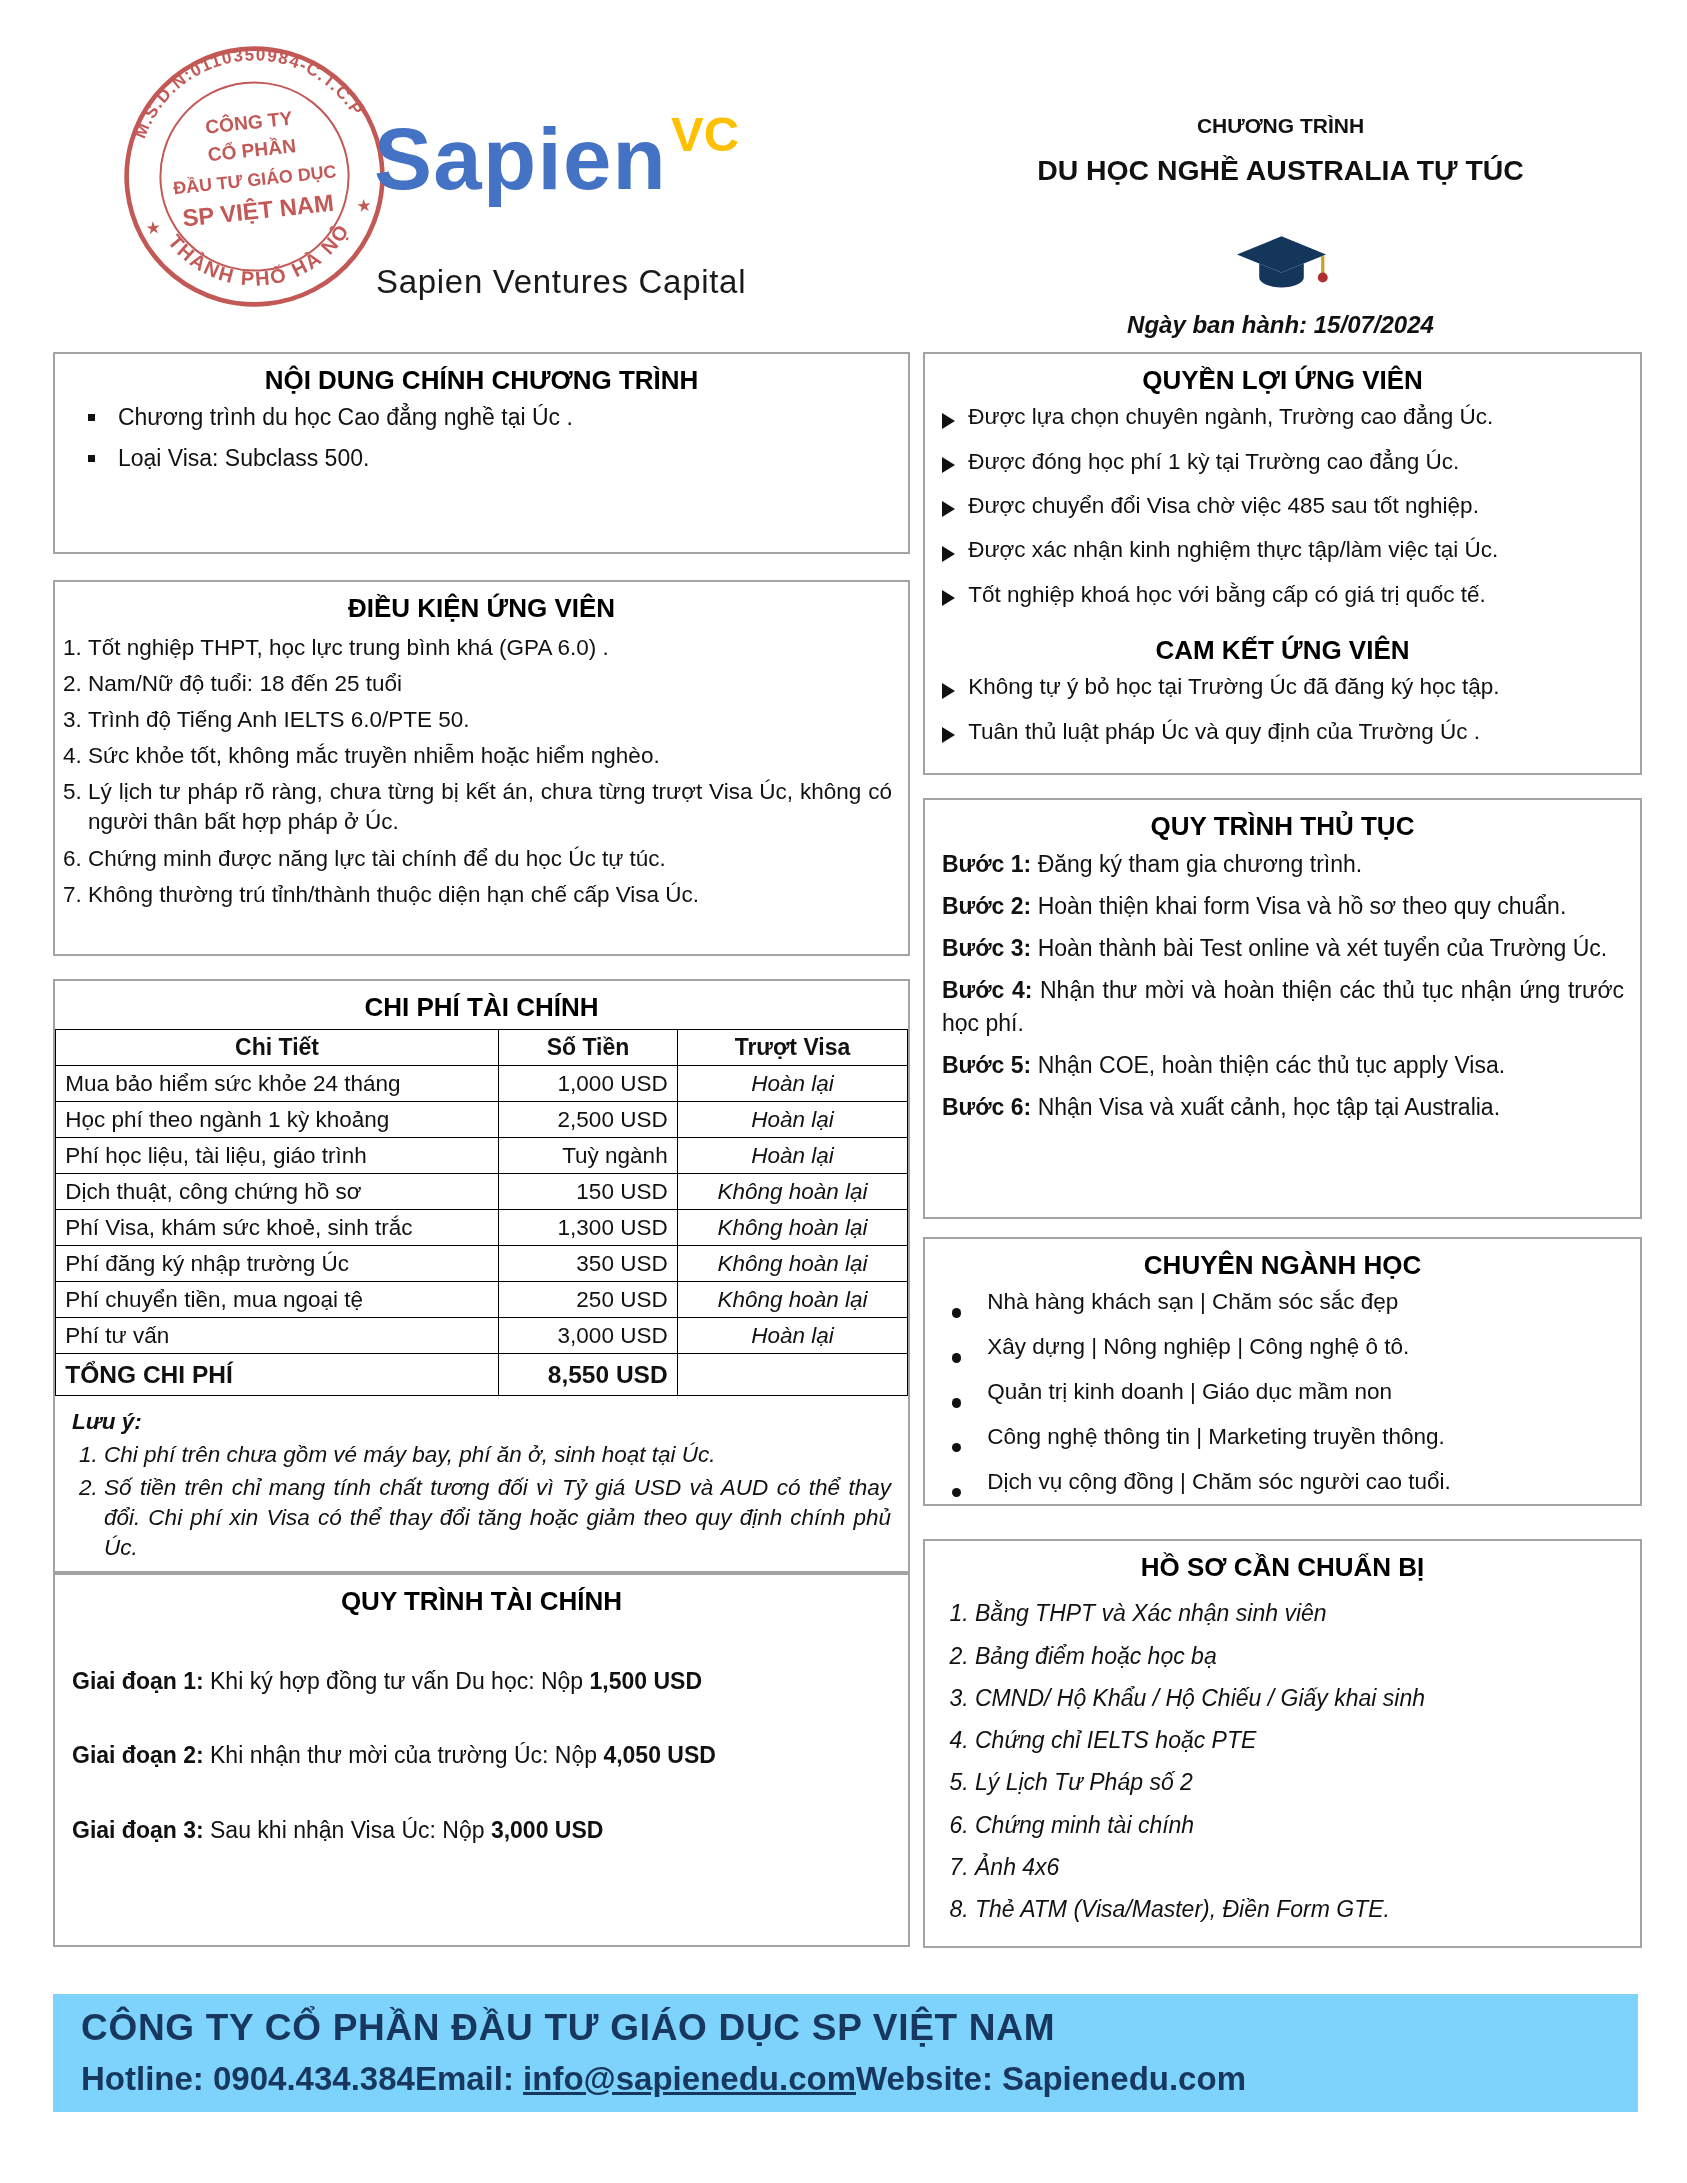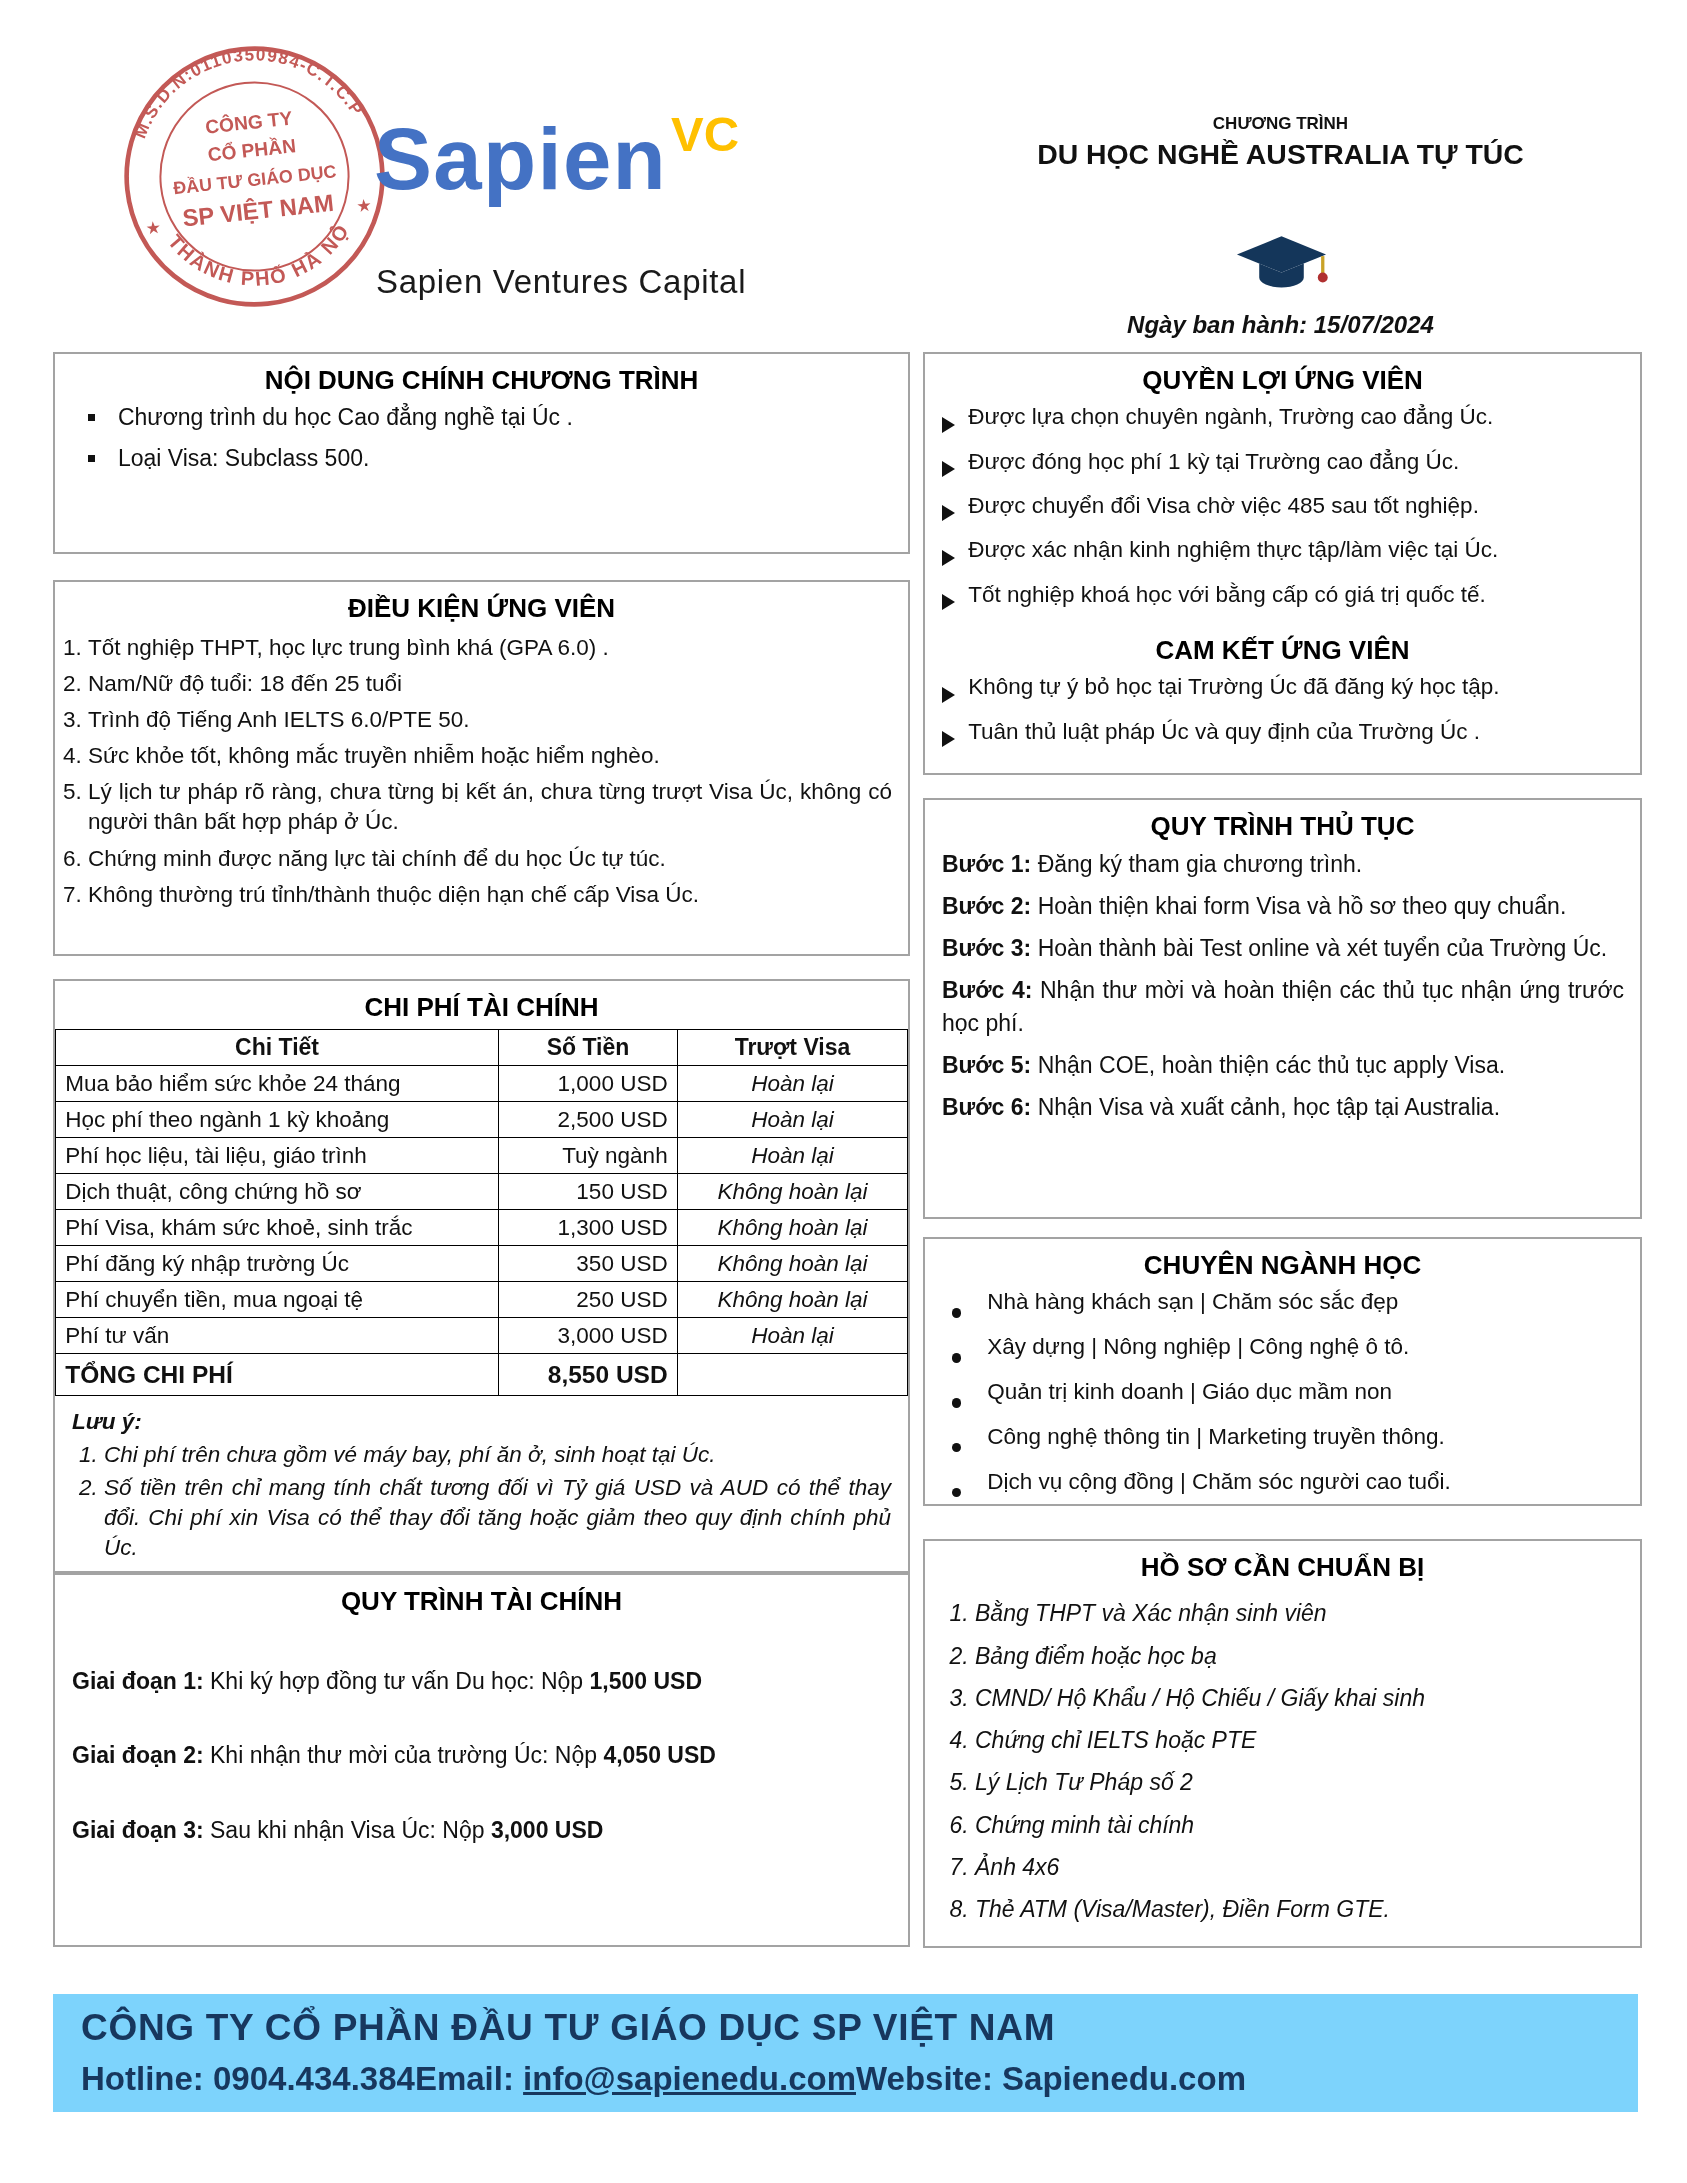--- a/index.html
+++ b/index.html
@@ -6,42 +6,42 @@
   body{background:#ffffff}
   .page{position:relative;width:1687px;height:2183px;background:#fff;font-family:"Liberation Sans",sans-serif;color:#111;overflow:hidden}
 
   
   .stamp{position:absolute;left:122px;top:44px;width:265px;height:265px;transform:rotate(-6deg);opacity:.92;z-index:1}
   .logo{position:absolute;left:374px;top:106px;z-index:2;white-space:nowrap}
   .brand{font-size:87px;font-weight:700;color:#4472C4;letter-spacing:1.3px}
   .brand-sup{font-size:49px;font-weight:700;color:#FFC000;vertical-align:38px;margin-left:4px}
   .tagline{position:absolute;left:376px;top:263px;z-index:2;font-size:33px;color:#1a1a1a;letter-spacing:0.7px}
   .program-title{position:absolute;left:923px;top:114px;width:715px;text-align:center}
-  .pt1{font-size:17px;font-weight:700;margin-bottom:4px}
+  .pt1{font-size:21px;font-weight:700;margin-bottom:16px}
   .pt2{font-size:28.4px;font-weight:700;margin-bottom:5.3px}
   .pt3{font-size:23px}
   .grad-cap{position:absolute;left:1232px;top:233px;width:99px;height:66px}
   .issue-date{position:absolute;left:923px;top:311px;width:715px;text-align:center;font-style:italic;font-size:24px;font-weight:600}
 
   
   .box{position:absolute;border:2px solid #a3a3a3;background:#fff}
   .box-title{font-weight:700;font-size:26px;text-align:center;padding:10.6px 6.6px 6.6px;color:#000}
   #box-main   {left:53px;  top:352px;  width:853px; height:198px}
   #box-cond   {left:53px;  top:580px;  width:853px; height:372px}
   #box-cost   {left:53px;  top:979px; width:853px; height:590px}
   #box-finproc{left:53px;  top:1573px; width:853px; height:370px}
   #box-benefit{left:923px;top:352px;  width:715px; height:419px}
   #box-proc   {left:923px;top:798px; width:715px; height:417px}
   #box-major  {left:923px;top:1237px; width:715px; height:265px}
   #box-docs   {left:923px;top:1539px; width:715px; height:405px}
 
   
   .sq-item{display:flex;align-items:flex-start;margin:0 16px 9.3px 22.5px;font-size:23px;line-height:1.35}
   .sq-icon{flex:0 0 auto;width:7.3px;height:7.3px;background:#111;margin:12px 22.5px 0 10.6px}
-  .arrow-item{display:flex;align-items:flex-end;margin:0 12px 14px 17px;font-size:22.5px;line-height:1.35}
+  .arrow-item{display:flex;align-items:center;margin:0 12px 14px 17px;font-size:22.5px;line-height:1.35}
   .arrow-icon{flex:0 0 auto;width:0;height:0;border-left:13.2px solid #111;border-top:8px solid transparent;border-bottom:8px solid transparent;margin:6.6px 13.2px 0 0}
   .dot-item{display:flex;align-items:flex-end;margin:0 12px 14.6px 26.5px;font-size:22.5px;line-height:1.35}
   .dot-icon{flex:0 0 auto;width:9.3px;height:9.3px;border-radius:50%;background:#111;margin:10px 26.5px 0 0}
 
   
   ol.cond{font-size:22.5px;line-height:1.34;margin:2.6px 16px 0 0;padding-left:33px;text-align:justify}
   ol.cond li{margin-bottom:6px}
   ol.docs{font-style:italic;font-size:23px;line-height:1.35;margin:9.3px 17px 0 0;padding-left:50px}
   ol.docs li{margin-bottom:11.2px}
 

